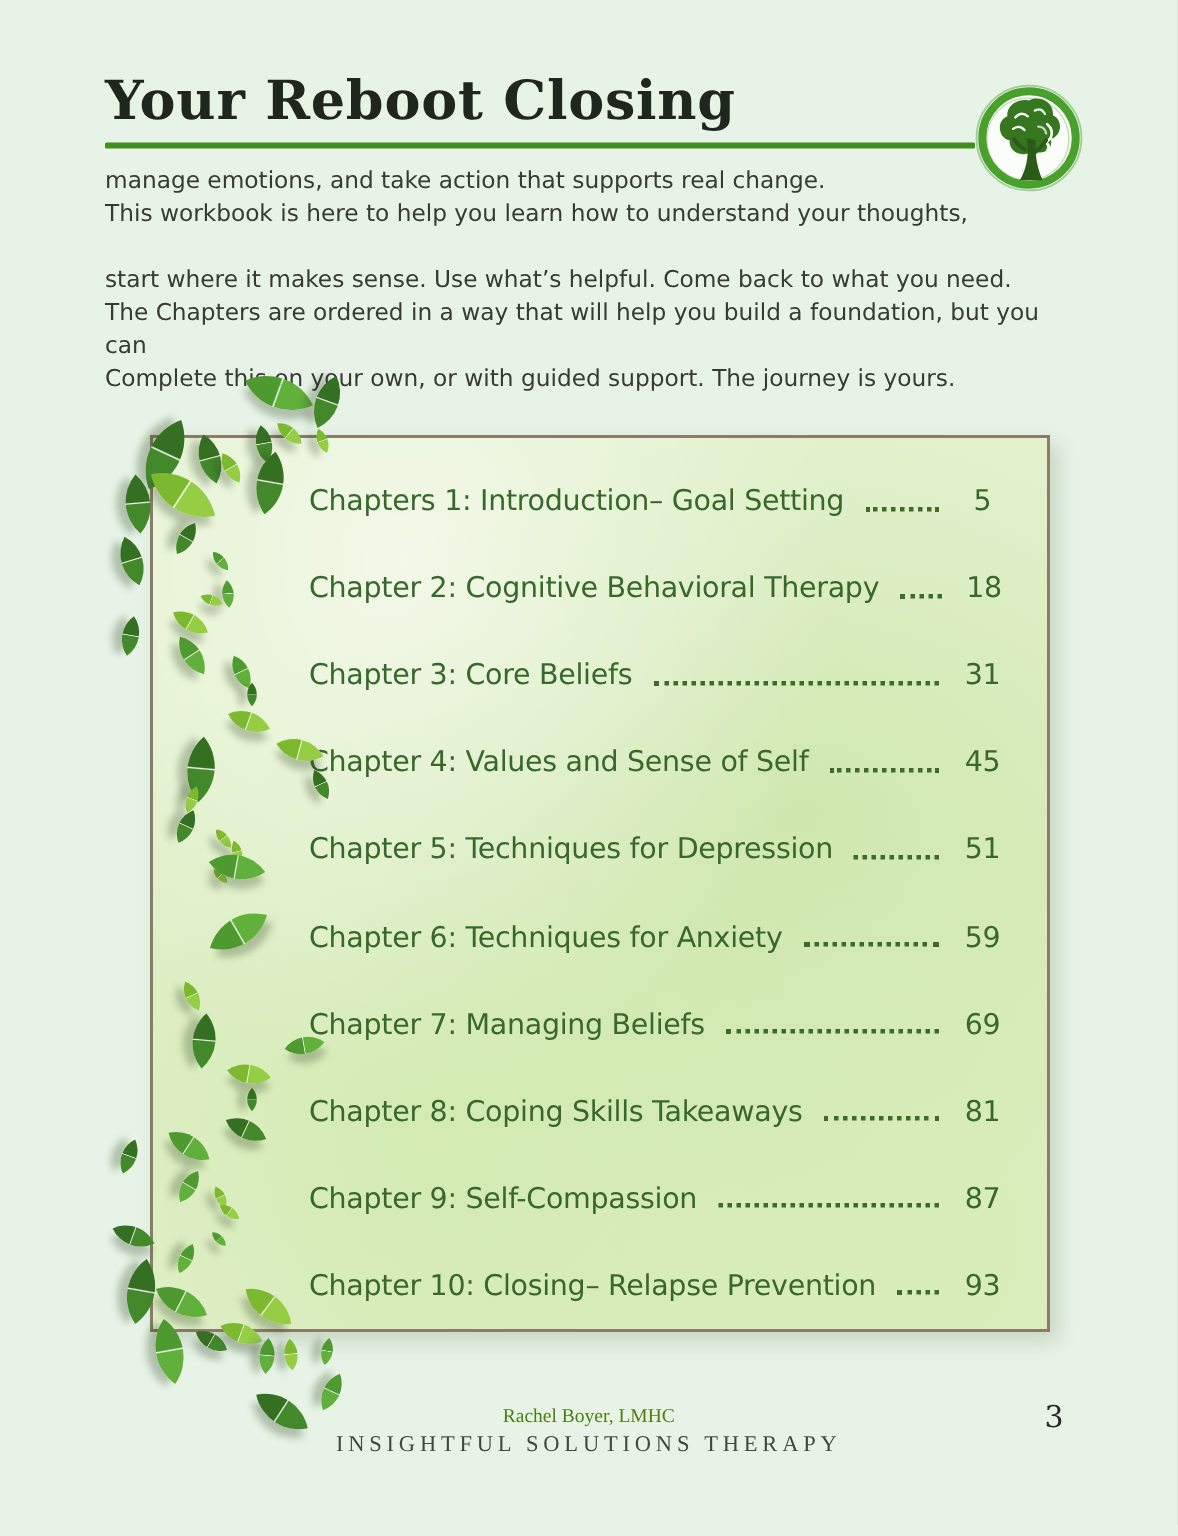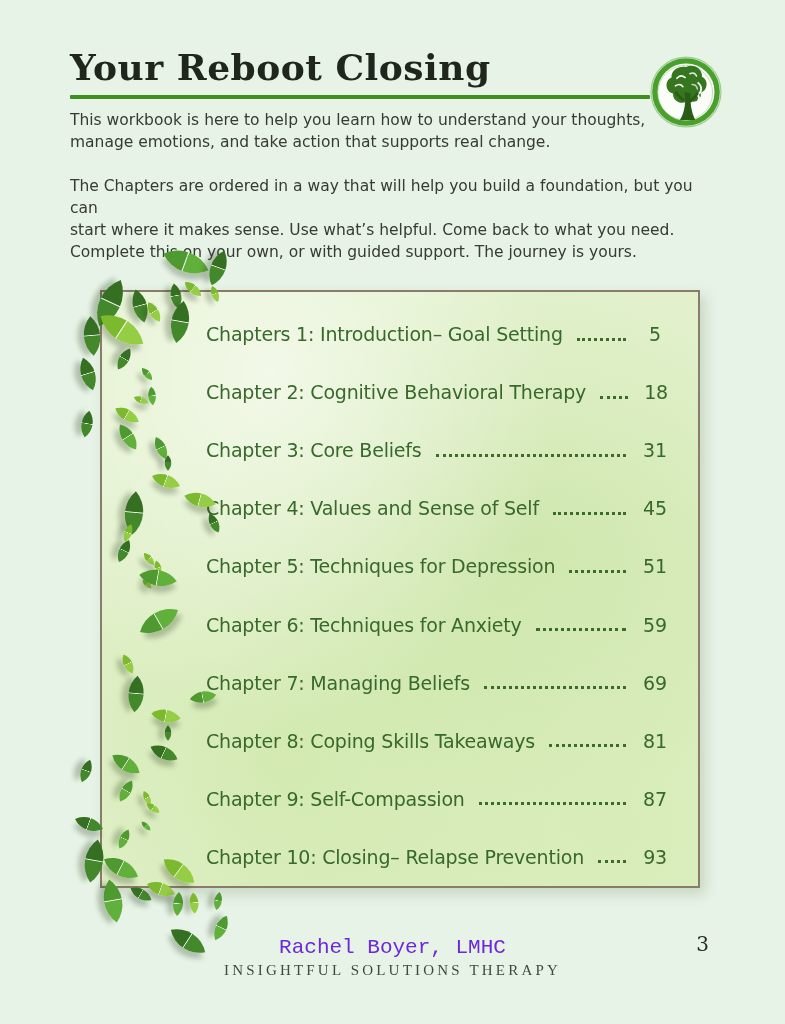--- a/index.html
+++ b/index.html
@@ -77,22 +77,22 @@
     position:absolute;
     border-radius:0 100% 0 100%;
     box-shadow:-4px 5px 5px rgba(40,60,25,.28);
   }
   
   .footer{
     position:absolute;left:0;right:0;top:936px;
     text-align:center;
   }
   .author{
-    font-family:Liberation Mono, monospace;
-    font-size:21px;color:#6d28d9;
+    font-family:Liberation Serif, serif;
+    font-size:13px;color:#4d7c0f;
   }
   .org{
     margin-top:3px;
     font-family:"Liberation Serif", serif;
     font-size:15px;letter-spacing:3.2px;color:#3e4a3e;
   }
   .pagenum{
     position:absolute;right:76px;top:932px;
     font-family:"DejaVu Serif", serif;
     font-size:20px;color:#262b26;
@@ -101,26 +101,26 @@
 </head>
 <body>
 
 <div class="page">
 
   <div class="header">
     <h1 class="page-title">Your Reboot Closing</h1>
     <div class="title-rule"></div>
     <div class="intro">
       <p>
+        <span class="ln">manage emotions, and take action that supports real change.</span>
         <span class="ln">This workbook is here to help you learn how to understand your thoughts,</span>
-        <span class="ln">manage emotions, and take action that supports real change.</span>
       </p>
       <p>
+        <span class="ln">start where it makes sense. Use what’s helpful. Come back to what you need.</span>
         <span class="ln">The Chapters are ordered in a way that will help you build a foundation, but you can</span>
-        <span class="ln">start where it makes sense. Use what’s helpful. Come back to what you need.</span>
         <span class="ln">Complete this on your own, or with guided support.  The journey is yours.</span>
       </p>
     </div>
   </div>
 
   <div class="logo">
     <svg viewBox="0 0 100 100" width="76" height="76" aria-hidden="true">
       <circle cx="50" cy="50" r="41" fill="#fbfdf8" stroke="#4aa02c" stroke-width="7"></circle>
       <circle cx="50" cy="50" r="46" fill="none" stroke="#4aa02c" stroke-width="1.6" opacity=".45"></circle>
       <circle cx="49" cy="51" r="36" fill="none" stroke="#4aa02c" stroke-width="1.2" opacity=".35"></circle>

